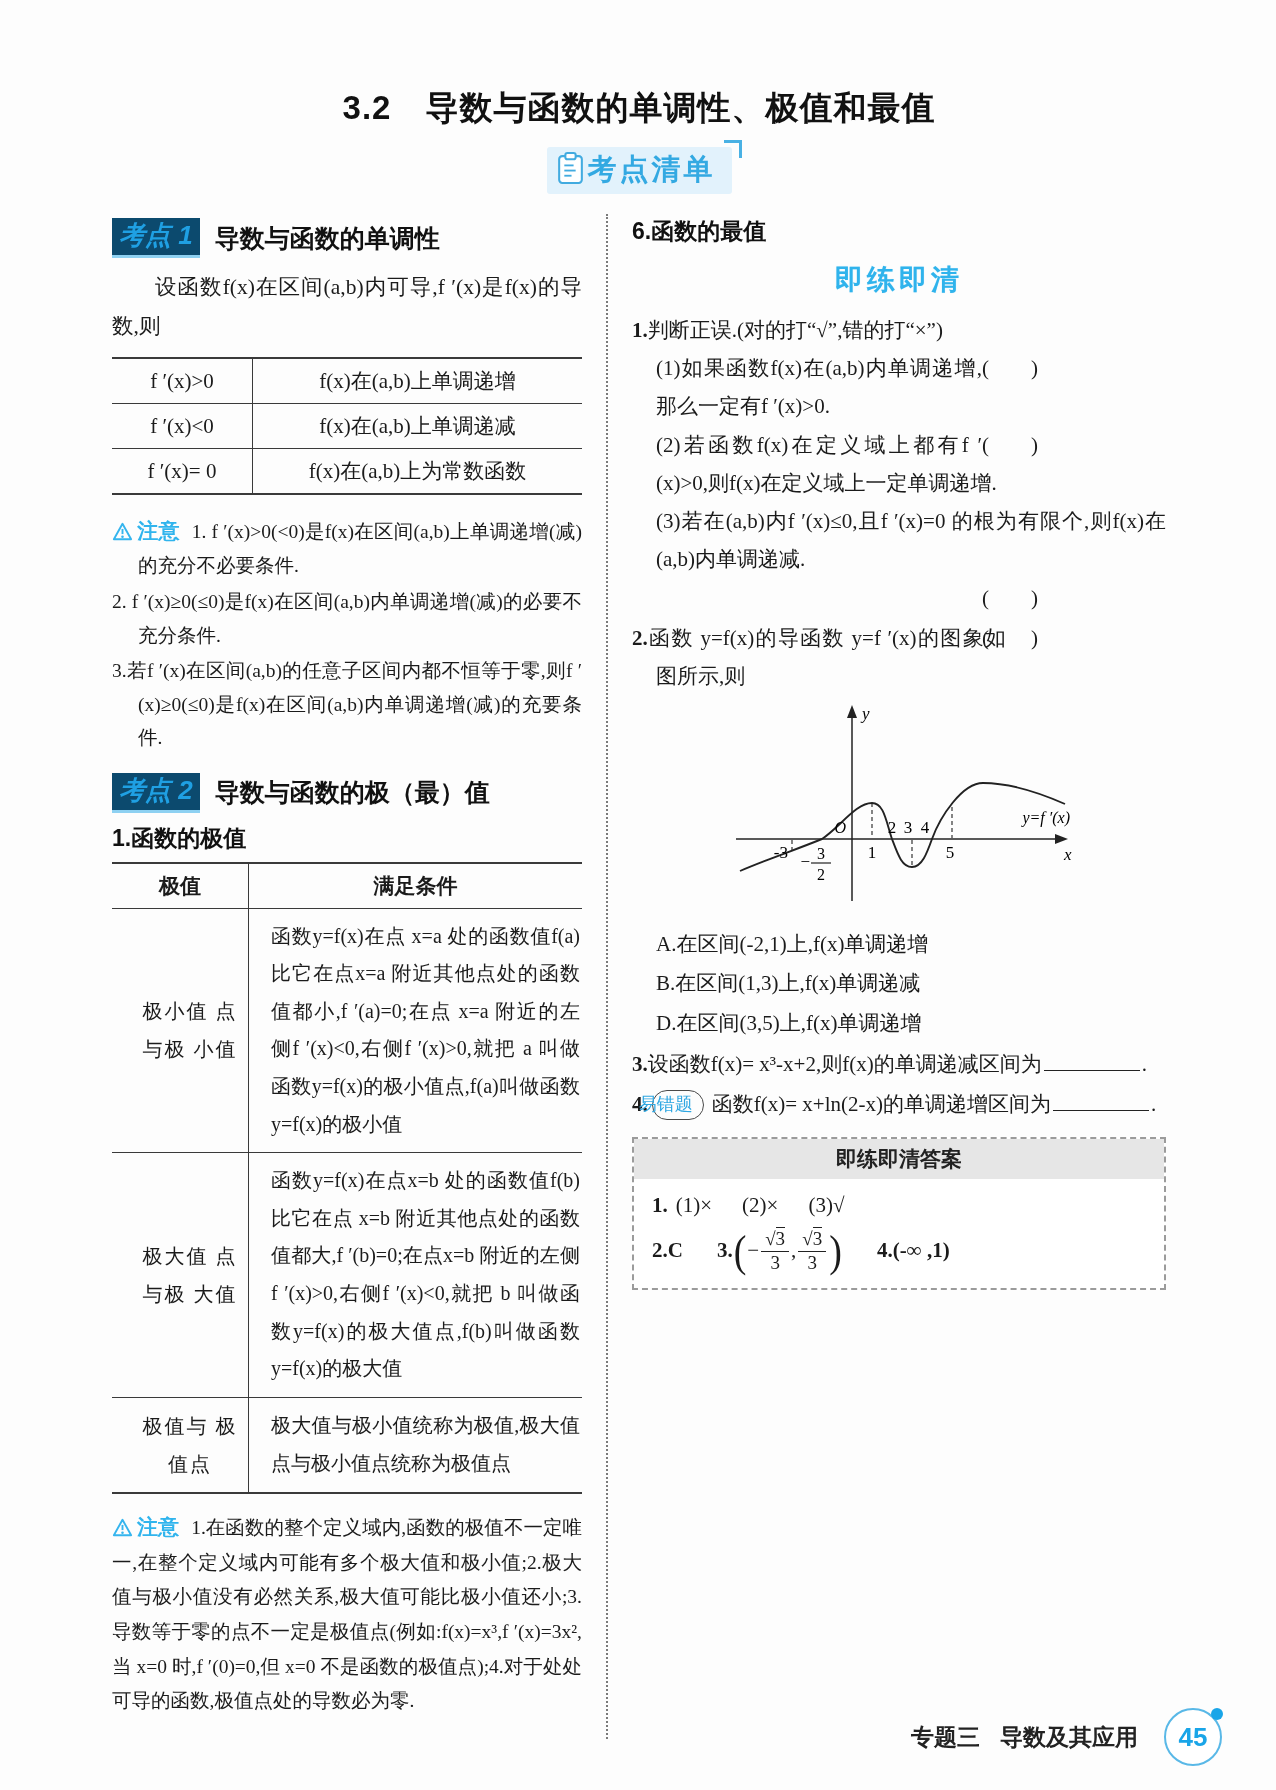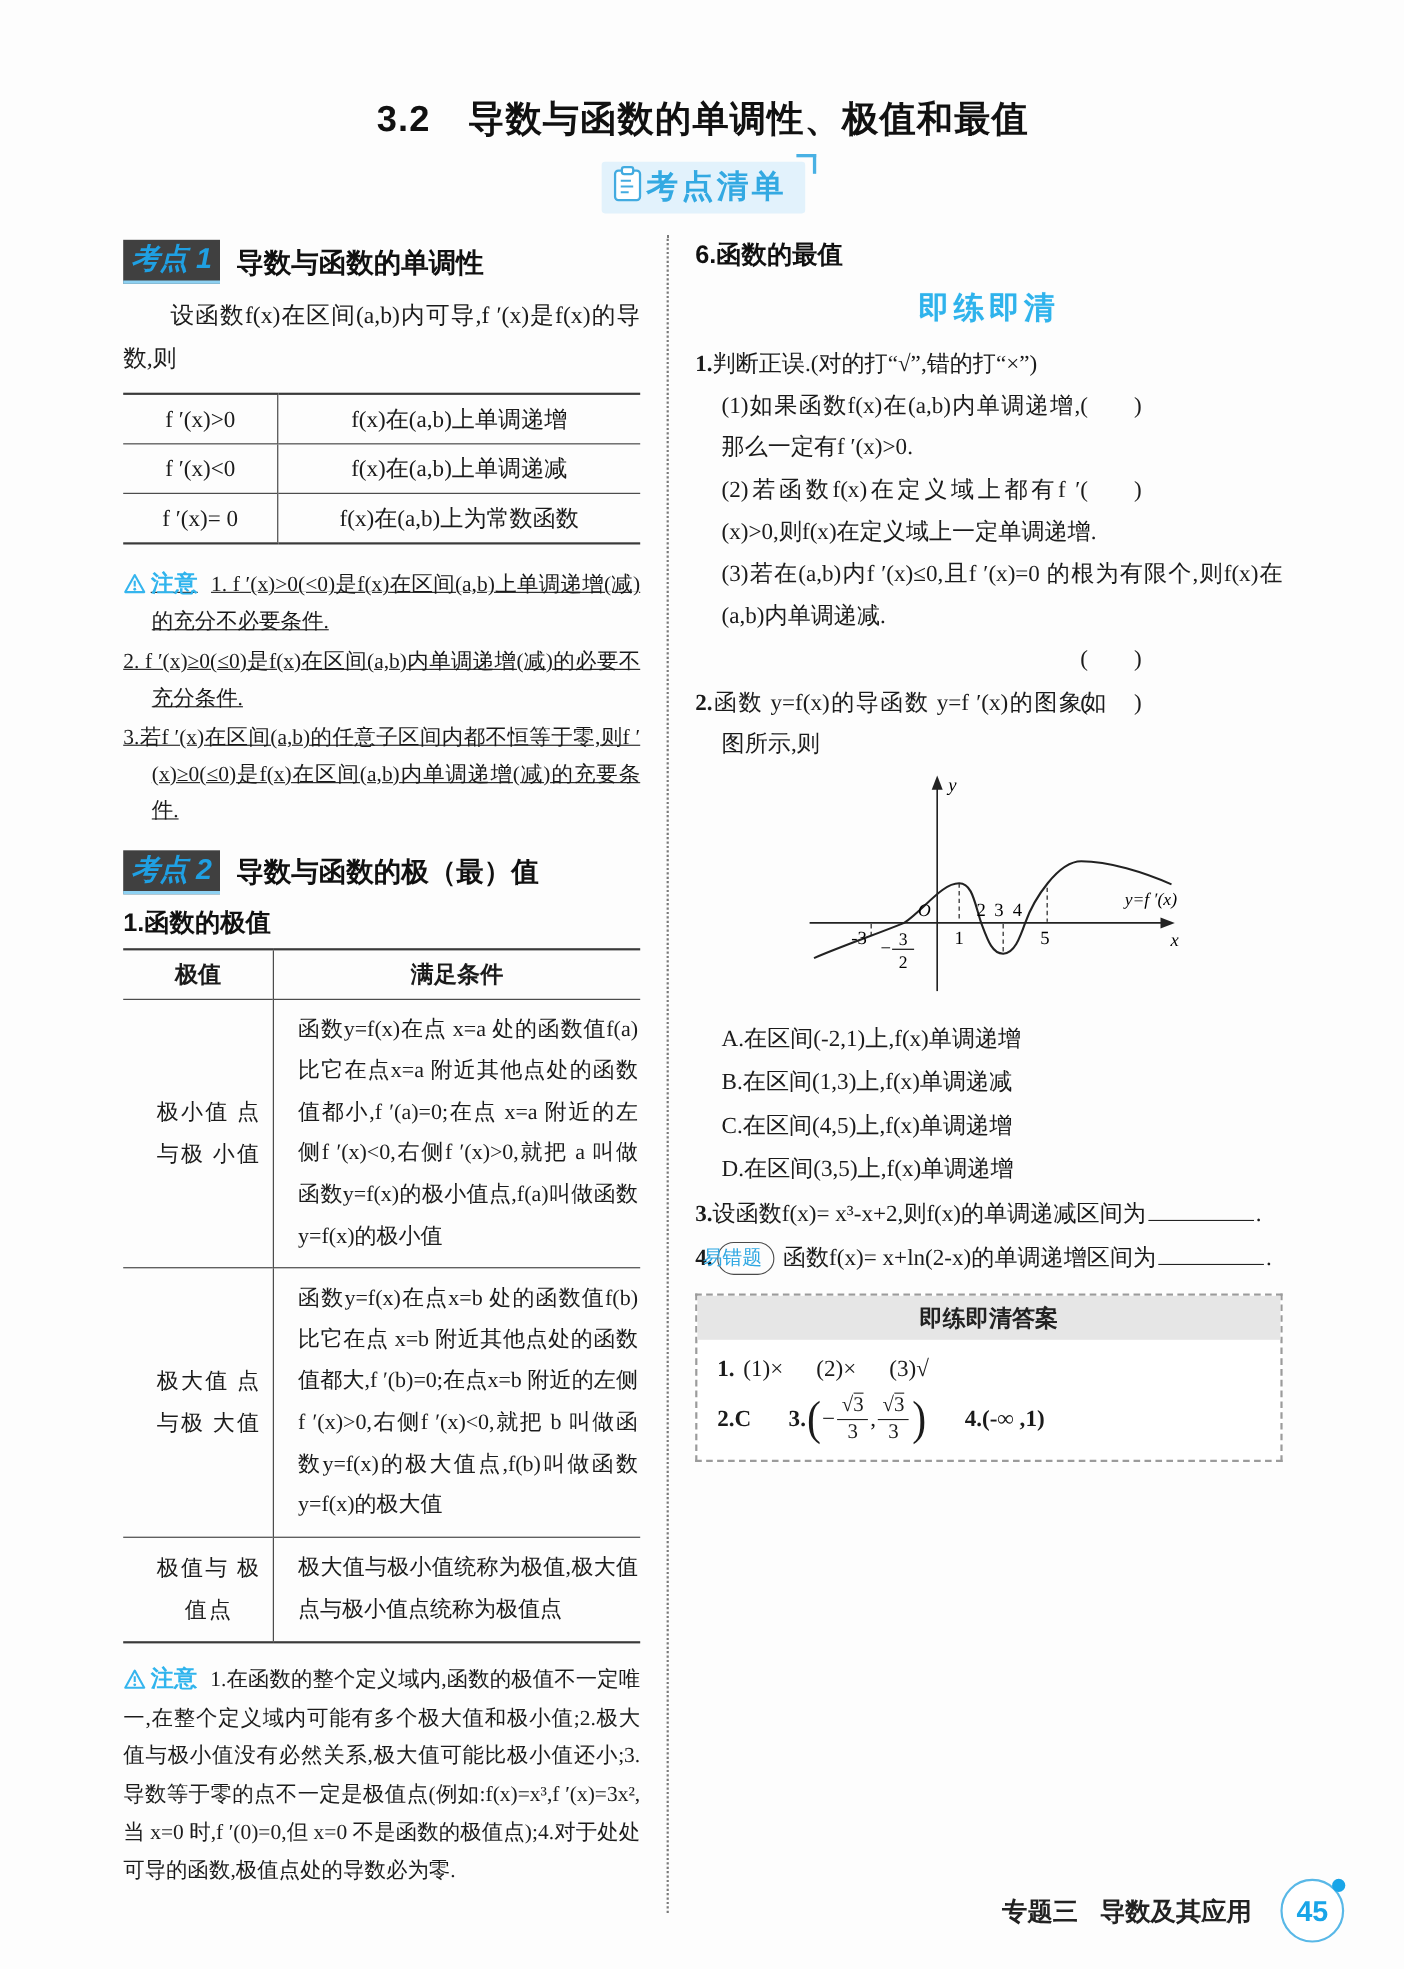--- a/index.html
+++ b/index.html
@@ -26,35 +26,35 @@
     color:#33a9e2;font-family:"Liberation Sans",sans-serif;font-weight:bold;
     font-size:29px;letter-spacing:3px;
   }
   
   .columns{display:flex;margin-top:20px;align-items:stretch;}
   .col-left{width:494px;padding-right:24px;box-sizing:border-box;}
   .col-right{width:560px;border-left:2px dotted #7a7a7a;padding-left:24px;box-sizing:border-box;}
   
   .kaodian{display:flex;align-items:center;gap:15px;margin:4px 0 10px;}
   .kaodian-badge{
-    background:#404040;color:#1fa0e3;font-family:"Liberation Sans",sans-serif;
+    background:#0c4a6e;color:#1fa0e3;font-family:"Liberation Sans",sans-serif;
     font-weight:bold;font-size:26px;padding:0 7px 2px;border-bottom:3px solid #8ed1f2;
     font-style:italic;
   }
   .kaodian-heading{font-family:"Liberation Sans",sans-serif;font-weight:bold;font-size:25px;color:#111;}
   .intro{font-size:21.5px;line-height:1.8;text-indent:2em;margin:4px 0 12px;text-align:justify;}
   
   table.t1{border-collapse:collapse;width:100%;margin:8px 0 18px;font-size:21px;}
   .t1 td{border-top:1.5px solid #3a3a3a;padding:8px 6px;text-align:center;}
   .t1 tr:first-child td{border-top:2px solid #3a3a3a;}
   .t1 tr:last-child td{border-bottom:2px solid #3a3a3a;}
   .t1 td.c1{border-right:1.5px solid #3a3a3a;width:128px;}
   
   .note{font-size:19.5px;line-height:1.72;text-align:justify;margin:2px 0;
-        padding-left:26px;text-indent:-26px;text-decoration:underline;}
+        padding-left:26px;text-indent:-26px;}
   .notes2{font-size:19.5px;line-height:1.78;text-align:justify;margin-top:14px;}
   .notice-label{
     color:#30b4ed;font-family:"Liberation Sans",sans-serif;font-weight:bold;
     font-size:21px;margin-right:12px;white-space:nowrap;
   }
   .notice-label svg{vertical-align:-3px;margin-right:4px;}
   .sub-heading{font-family:"Liberation Sans",sans-serif;font-weight:bold;font-size:23px;margin:10px 0 8px;color:#111;}
   
   table.t2{border-collapse:collapse;width:100%;margin:6px 0 4px;font-size:20px;}
   .t2 th{
@@ -256,21 +256,20 @@
             <text x="252" y="134" font-size="17" text-anchor="middle">2</text>
             <text x="268" y="134" font-size="17" text-anchor="middle">3</text>
             <text x="285" y="134" font-size="17" text-anchor="middle">4</text>
             <text x="310" y="159" font-size="17" text-anchor="middle">5</text>
             <text x="430" y="124" font-size="16" class="it" text-anchor="end">y=f ′(x)</text>
           </svg>
         </div>
 
         <div class="opt">A.在区间(-2,1)上,f(x)单调递增</div>
         <div class="opt">B.在区间(1,3)上,f(x)单调递减</div>
-        <div class="opt">C.在区间(4,5)上,f(x)单调递增</div>
         <div class="opt">D.在区间(3,5)上,f(x)单调递增</div>
       </div>
 
       <div class="q">
         <div class="q-stem"><span class="q-num">3.</span><span>设函数f(x)= x³-x+2,则f(x)的单调递减区间为</span><span class="blank"></span><span>.</span></div>
       </div>
 
       <div class="q">
         <div class="q-stem"><span class="q-num">4.</span><span class="yicuo">易错题</span><span>函数f(x)= x+ln(2-x)的单调递增区间为</span><span class="blank"></span><span>.</span></div>
       </div>

